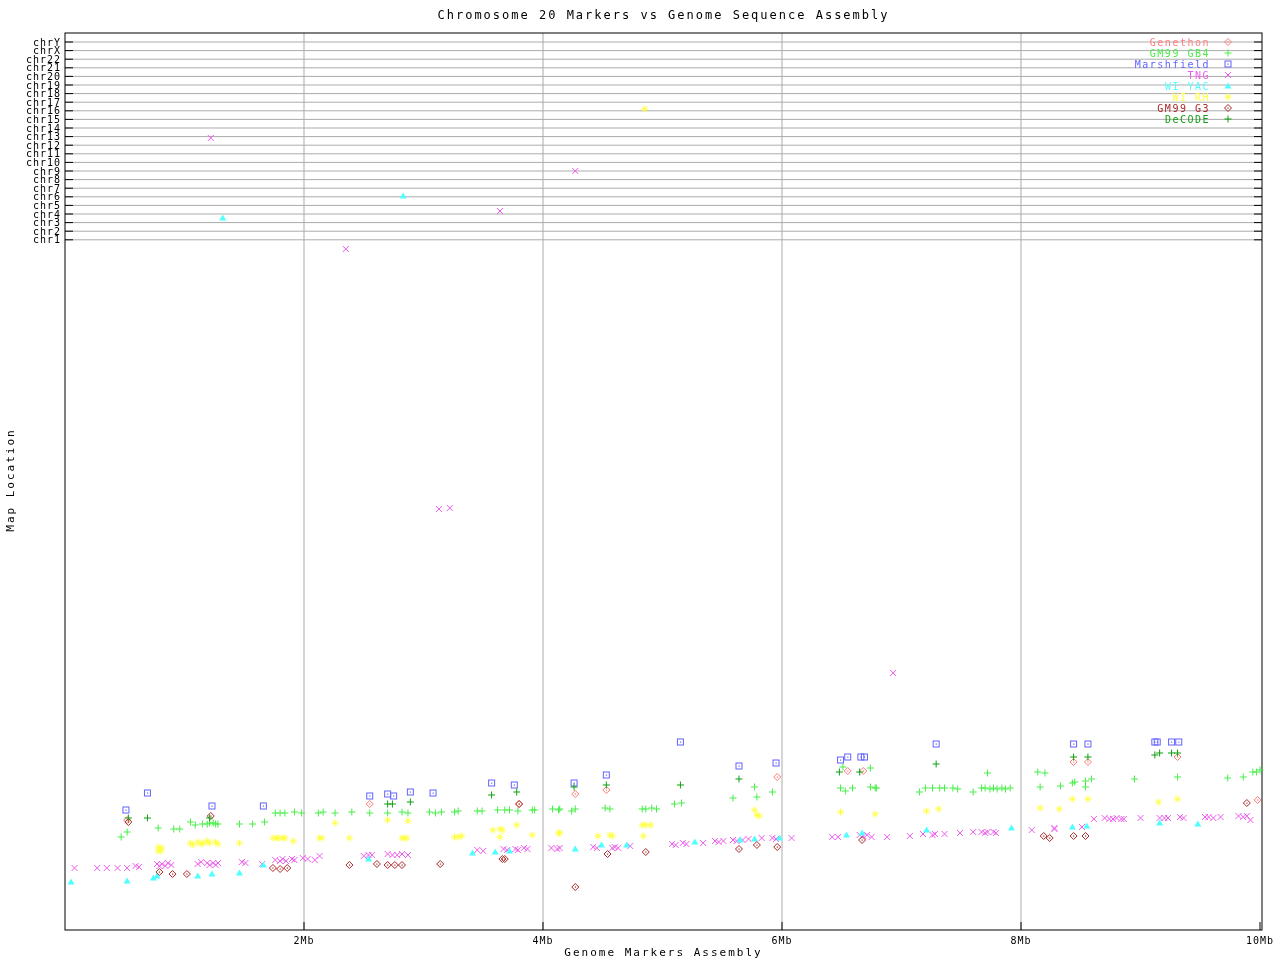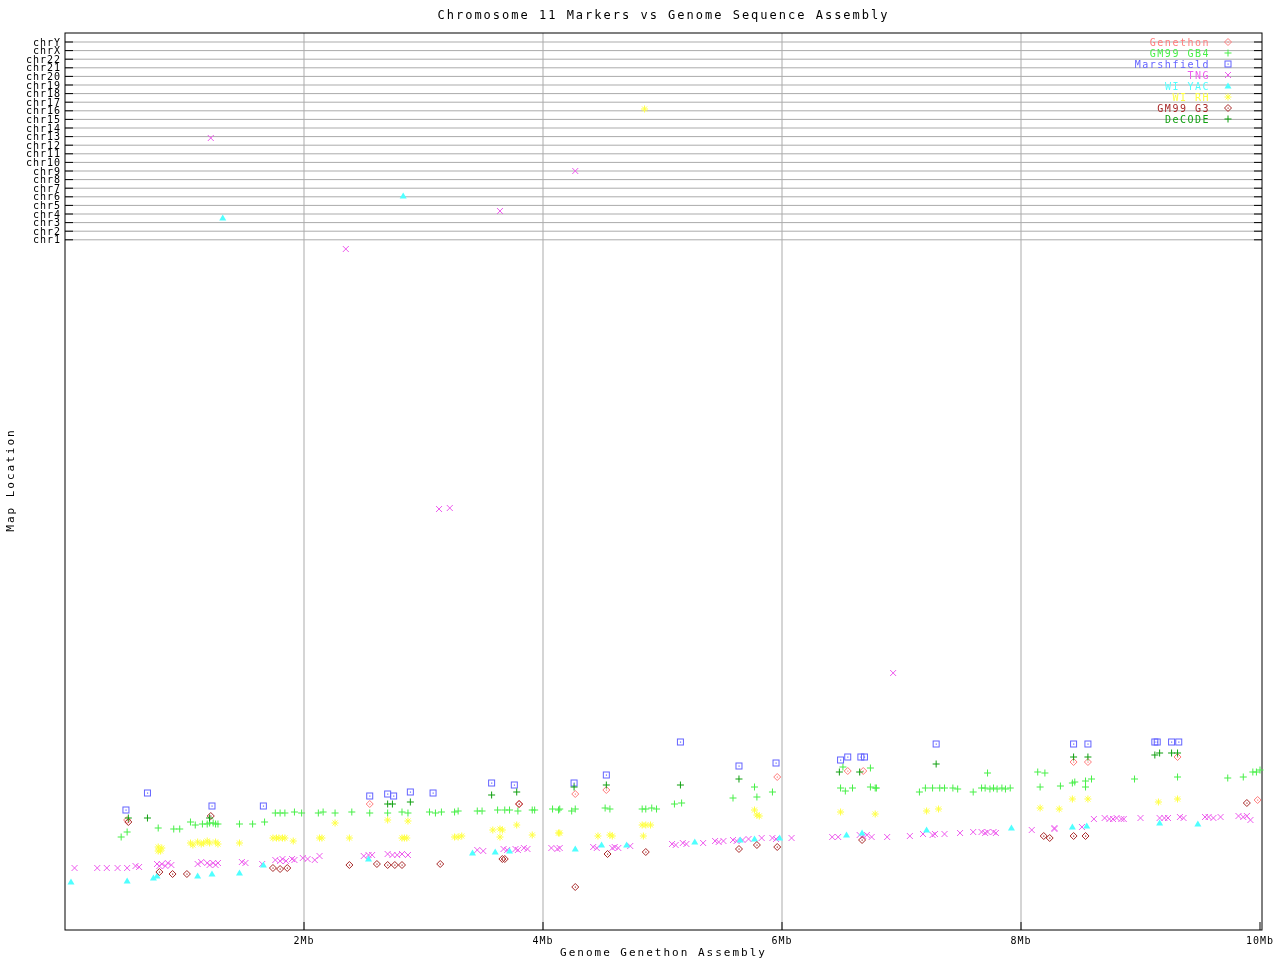--- a/index.html
+++ b/index.html
@@ -11,23 +11,23 @@
           font-size:11px;letter-spacing:2px;white-space:nowrap}
   .ylabel{position:absolute;left:10px;top:480px;transform:translate(-50%,-50%) rotate(-90deg);
           font-size:11px;letter-spacing:2px;white-space:nowrap}
   svg{position:absolute;left:0;top:0}
   text{font-family:"DejaVu Sans Mono","Liberation Mono",monospace}
 </style>
 </head>
 <body>
 
 <div class="canvas">
-  <div class="title">Chromosome 11 Markers vs Genome Sequence Assembly</div>
+  <div class="title">Chromosome 20 Markers vs Genome Sequence Assembly</div>
   <div class="ylabel">Map Location</div>
-  <div class="xlabel">Genome Genethon Assembly</div>
+  <div class="xlabel">Genome Markers Assembly</div>
   <svg width="1280" height="960" viewBox="0 0 1280 960">
       <line x1="65" y1="42" x2="1262" y2="42" stroke="#ababab" stroke-width="1"></line>
       <line x1="65" y1="42" x2="73" y2="42" stroke="#000"></line>
       <line x1="1254" y1="42" x2="1262" y2="42" stroke="#000"></line>
       <text x="61" y="45.5" text-anchor="end" font-size="10" letter-spacing="1" fill="#000">chrY</text>
       <line x1="65" y1="50.6" x2="1262" y2="50.6" stroke="#ababab" stroke-width="1"></line>
       <line x1="65" y1="50.6" x2="73" y2="50.6" stroke="#000"></line>
       <line x1="1254" y1="50.6" x2="1262" y2="50.6" stroke="#000"></line>
       <text x="61" y="54.1" text-anchor="end" font-size="10" letter-spacing="1" fill="#000">chrX</text>
       <line x1="65" y1="59.2" x2="1262" y2="59.2" stroke="#ababab" stroke-width="1"></line>

